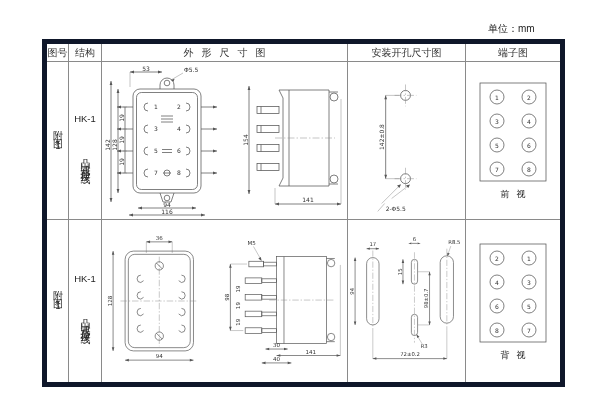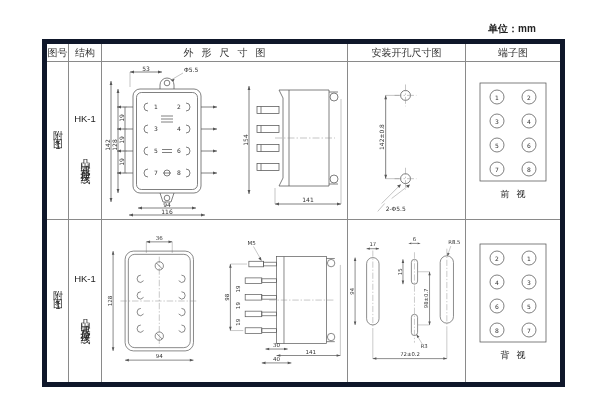--- a/index.html
+++ b/index.html
@@ -1,18 +1,18 @@
 <!DOCTYPE html>
 <html><head>
 <meta charset="utf-8">
 <style>
   html,body{margin:0;padding:0;}
   body{width:600px;height:400px;background:#fff;position:relative;overflow:hidden;
        font-family:"Liberation Sans",sans-serif;color:#222;}
-  #unit{position:absolute;top:22px;left:488px;font-size:10px;color:#222;font-weight:bold;}
+  #unit{position:absolute;top:22px;left:488px;font-size:10px;color:#222;}
   #tbl{position:absolute;left:42px;top:39px;width:513px;height:338px;
        display:grid;grid-template-columns:22px 33px 246px 118px 94px;
        grid-template-rows:18px 158px 162px;border:5px solid #0f172a;box-sizing:content-box;}
   .c{border-right:1px solid #8a8a8a;border-bottom:1px solid #8a8a8a;
      display:flex;align-items:center;justify-content:center;position:relative;overflow:hidden;}
   .c.lastcol{border-right:none;}
   .c.lastrow{border-bottom:none;}
   .hdr{font-size:10px;color:#333;}
   .hdr.wide{letter-spacing:8px;text-indent:8px;}
   .vtext{writing-mode:vertical-lr;text-orientation:upright;font-size:10px;letter-spacing:3px;color:#222;}

